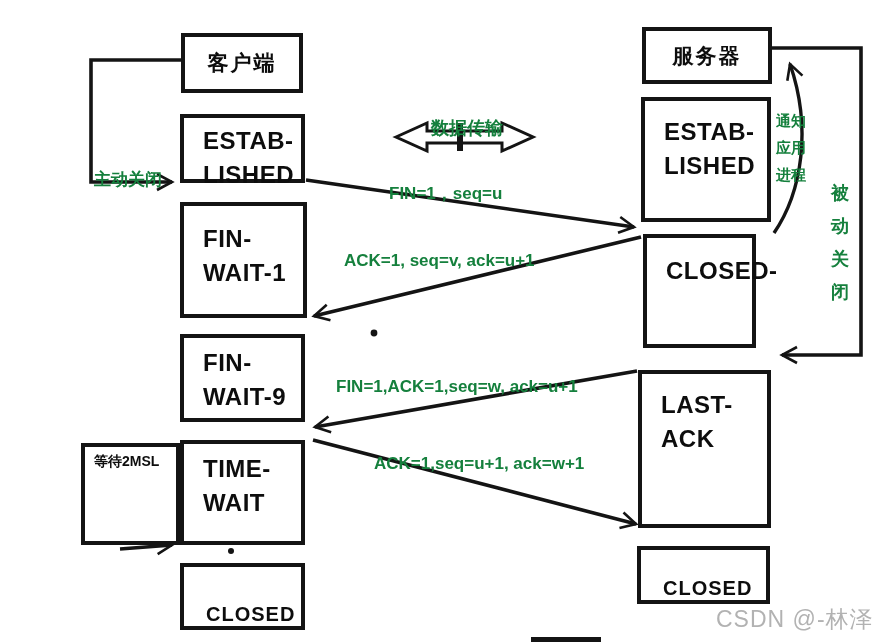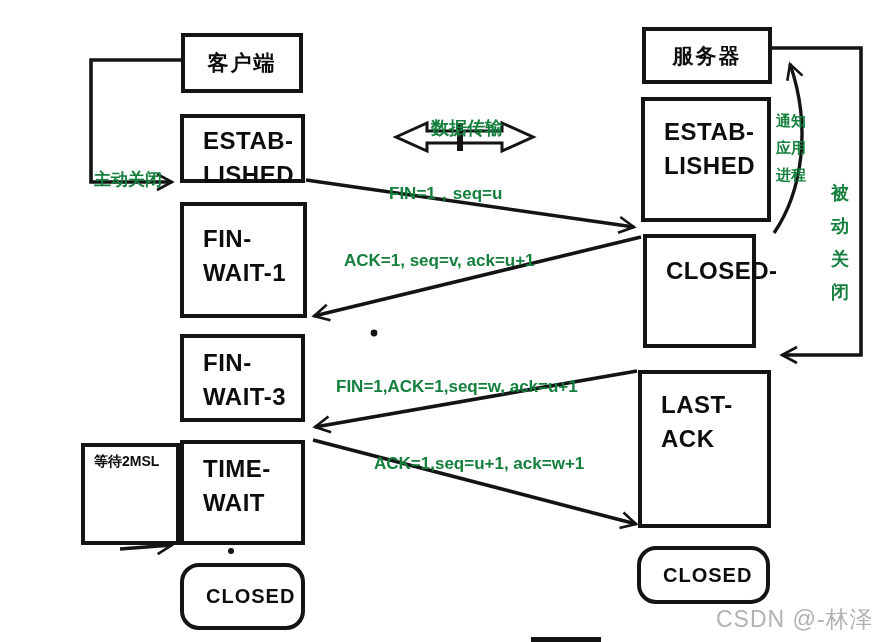--- a/index.html
+++ b/index.html
@@ -8,21 +8,21 @@
     font-family:"Liberation Sans","DejaVu Sans",sans-serif;color:#111;
   }
   #wires{position:absolute;left:0;top:0;z-index:0;}
   .box{
     position:absolute;background:#fff;border:4px solid #141414;box-sizing:border-box;
     z-index:2;font-weight:bold;color:#0d0d0d;
   }
   .state{font-size:24px;line-height:34px;padding:10px 0 0 19px;letter-spacing:0.5px;}
   .state span{display:block;}
   .titlebox{display:flex;align-items:center;justify-content:center;font-size:21px;letter-spacing:2px;}
-  .closedbox{display:flex;align-items:center;font-size:20px;padding-left:22px;letter-spacing:1px;border-radius:19px;}
+  .closedbox{display:flex;align-items:flex-end;font-size:20px;padding-left:22px;letter-spacing:1px;}
   .lbl{position:absolute;z-index:3;font-weight:bold;font-size:17px;white-space:nowrap;color:#15803d;margin-top:17px;}
   .vtext span{display:block;text-align:left;}
   .watermark{
     position:absolute;z-index:4;font-size:23px;color:#b2b2b2;font-weight:normal;
     letter-spacing:1px;white-space:nowrap;
   }
 </style>
 </head>
 <body>
 
@@ -70,21 +70,21 @@
     <span>LISHED</span>
   </div>
 
   <div class="box state" style="left:180px;top:202px;width:127px;height:116px;padding-top:16px;">
     <span>FIN-</span>
     <span>WAIT-1</span>
   </div>
 
   <div class="box state" style="left:180px;top:334px;width:125px;height:88px;padding-top:8px;">
     <span>FIN-</span>
-    <span>WAIT-3</span>
+    <span>WAIT-9</span>
   </div>
 
   <div class="box state" style="left:180px;top:440px;width:125px;height:105px;padding-top:8px;">
     <span>TIME-</span>
     <span>WAIT</span>
   </div>
 
   <div class="box closedbox" style="left:180px;top:563px;width:125px;height:67px;">
     <span>CLOSED</span>
   </div>

